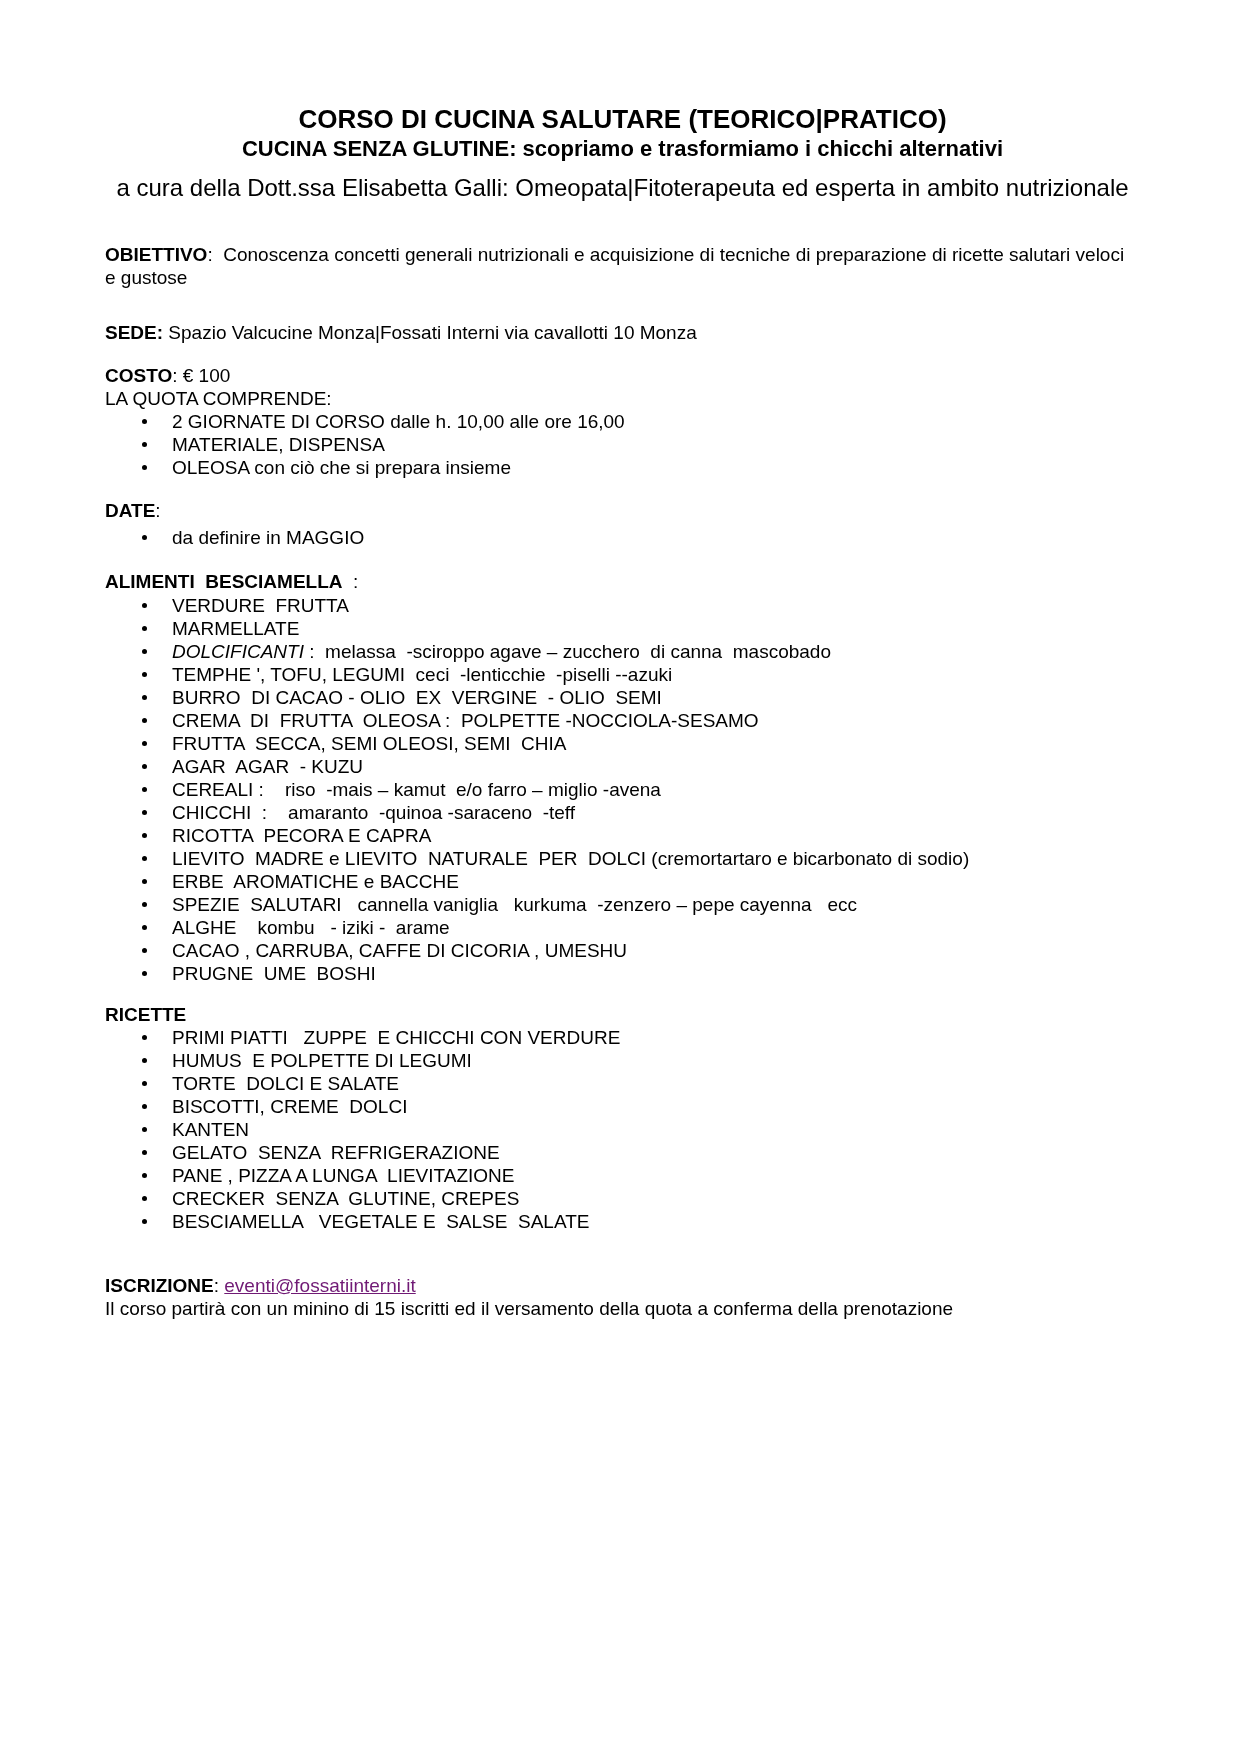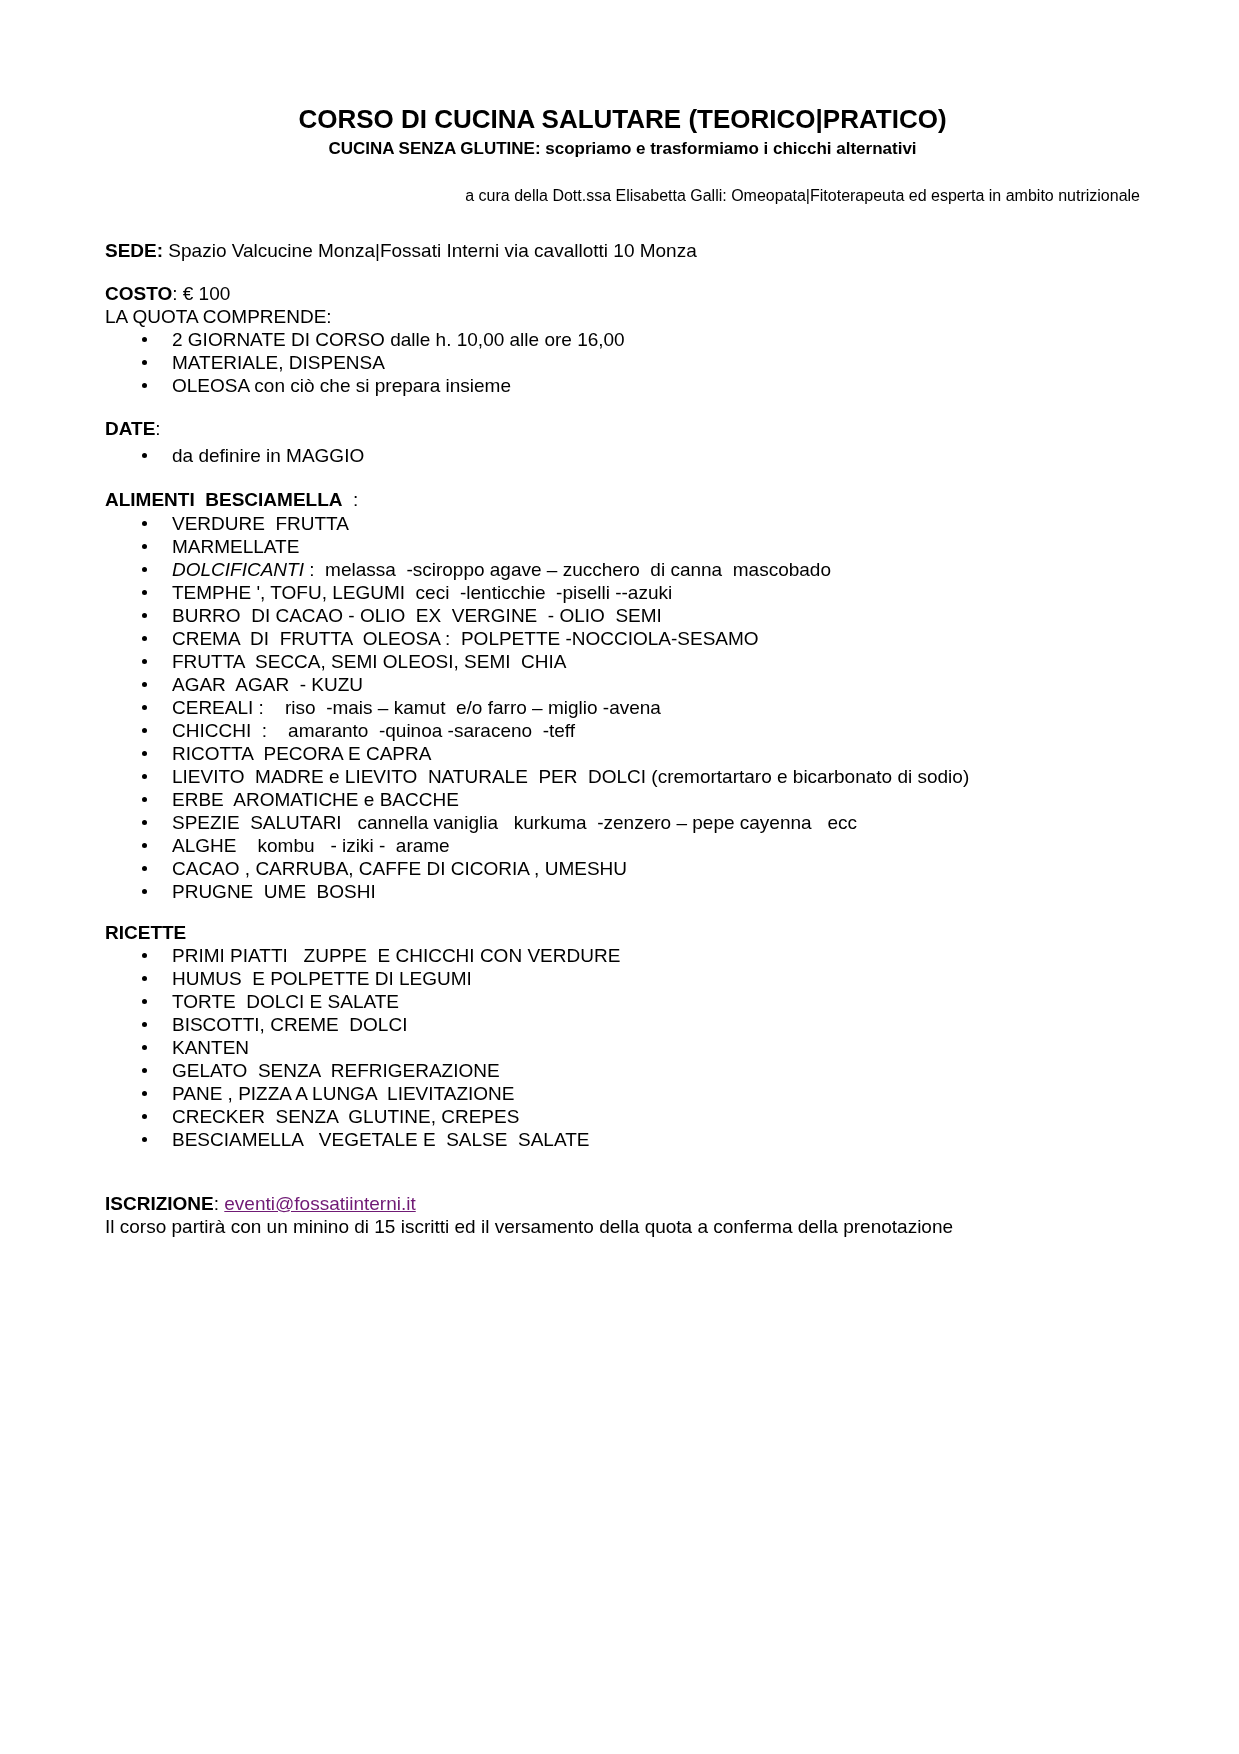--- a/index.html
+++ b/index.html
@@ -18,31 +18,31 @@
     padding: 104px 99px 0 105px;
   }
   h1, h2, p, li { white-space: pre-wrap; }
   h1.title {
     font-size: 26px;
     line-height: 30px;
     font-weight: bold;
     text-align: center;
   }
   h2.subtitle {
-    font-size: 17px;
+    font-size: 22px;
     line-height: 23px;
     font-weight: bold;
     text-align: center;
     margin-top: 3px;
   }
   .byline {
-    font-size: 16px;
+    font-size: 24px;
     line-height: 23px;
-    text-align: right;
-    margin-top: 24px;
+    text-align: center;
+    margin-top: 16px;
   }
   .para { font-size: 19px; line-height: 23px; }
   .obiettivo   { margin-top: 44px; }
   .sede        { margin-top: 32px; }
   .costo-line  { margin-top: 20px; }
   .quota-heading { margin-top: 0; }
   .date-label    { margin-top: 20px; }
   .alimenti-label{ margin-top: 21px; }
   .ricette-label { margin-top: 18px; }
   .iscrizione    { margin-top: 41px; }
@@ -81,20 +81,21 @@
 </style>
 </head>
 <body>
 
 <div class="page">
 
   <h1 class="title">CORSO DI CUCINA SALUTARE (TEORICO|PRATICO)</h1>
   <h2 class="subtitle">CUCINA SENZA GLUTINE: scopriamo e trasformiamo i chicchi alternativi</h2>
   <p class="byline">a cura della Dott.ssa Elisabetta Galli: Omeopata|Fitoterapeuta ed esperta in ambito nutrizionale</p>
 
+  <p class="para obiettivo"><b>OBIETTIVO</b><span>:  </span><span>Conoscenza concetti generali nutrizionali e acquisizione di tecniche di preparazione di ricette salutari veloci  e gustose</span></p>
 
   <p class="para sede"><b>SEDE:</b><span> Spazio Valcucine Monza|Fossati Interni via cavallotti 10 Monza</span></p>
 
   <p class="para costo-line"><b>COSTO</b><span>: € 100</span></p>
   <p class="para quota-heading">LA QUOTA COMPRENDE:</p>
   <ul class="bullets quota-list">
       <li>2 GIORNATE DI CORSO dalle h. 10,00 alle ore 16,00</li>
       <li>MATERIALE, DISPENSA</li>
       <li>OLEOSA con ciò che si prepara insieme</li>
     </ul>

